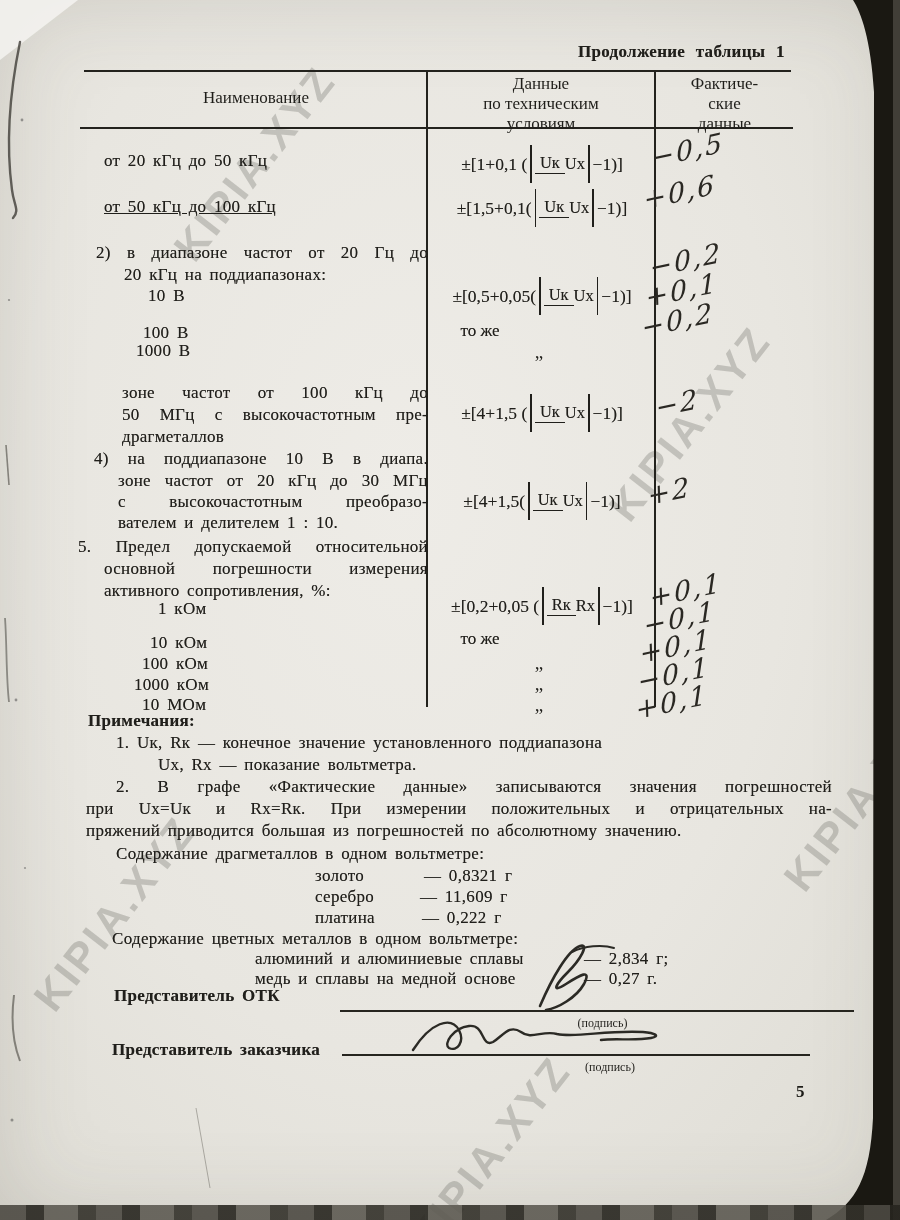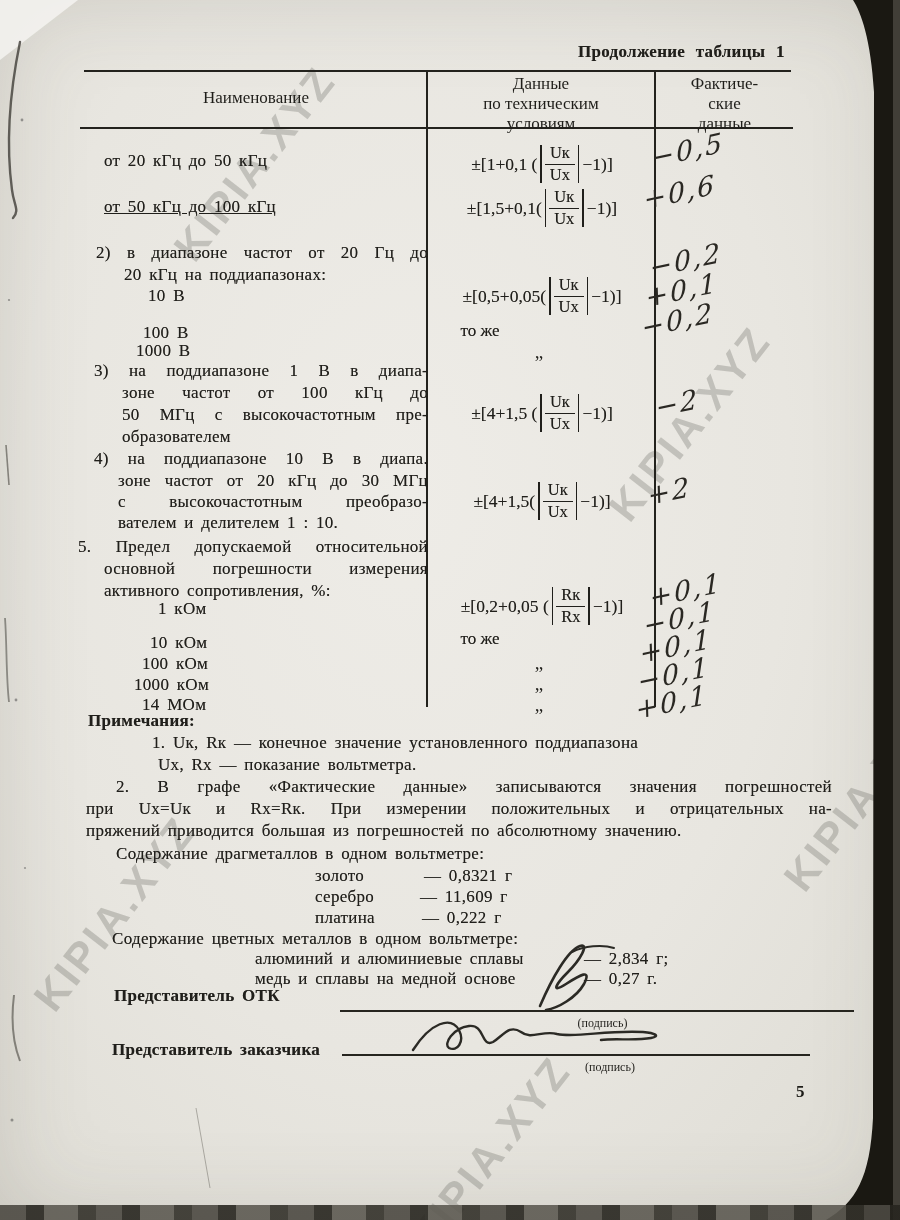--- a/index.html
+++ b/index.html
@@ -14,21 +14,21 @@
   .t{position:absolute; font-size:17px; letter-spacing:.3px; word-spacing:3px;
      color:#201f1b; white-space:nowrap; text-shadow:0 0 .5px rgba(32,30,26,.55);}
   .b{font-weight:bold;}
   .just{white-space:normal; text-align:justify; text-align-last:justify;}
   .rule{position:absolute; background:#23221d;}
   .hdr-line{position:absolute; font-size:17px; text-align:center; width:100%;}
   
   .formula{position:absolute; display:flex; align-items:center; justify-content:center;
     font-size:17.5px; color:#201f1b; text-shadow:0 0 .5px rgba(32,30,26,.5);}
   .fbar{width:1.6px; height:38px; background:#201f1b; margin:0 3px; flex:none;}
-  .frac{display:inline-flex; flex-direction:column; align-items:center; line-height:1.15; font-size:16.5px;}
+  .frac{display:inline-flex; align-items:center; line-height:1.15; font-size:16.5px;}
   .fnum{border-bottom:1.6px solid #201f1b; padding:0 5px 1px;}
   .fden{padding-top:1px;}
   
   .hw{position:absolute; font-family:"DejaVu Serif", serif; font-style:italic;
      font-size:27px; color:#2a2823; letter-spacing:2px;
      transform:rotate(-12deg) skewX(-10deg); transform-origin:left center;}
   .ditto{position:absolute; font-size:19px; width:30px; text-align:center; color:#201f1b;}
   .same{position:absolute; font-size:17px; width:120px; text-align:center; color:#201f1b;
      text-shadow:0 0 .5px rgba(32,30,26,.55);}
   
@@ -77,36 +77,35 @@
     <div class="hdr-line" style="position:static;">данные</div>
   </div>
 
   <div class="t" style="left:104px; top:151px;">от 20 кГц до 50 кГц</div>
   <div class="t" style="left:104px; top:197px;text-decoration:underline;">от 50 кГц до 100 кГц</div>
   <div class="t just" style="left:96px; top:243px; width:332px;">2) в диапазоне частот от 20 Гц до</div>
   <div class="t" style="left:124px; top:265px;">20 кГц на поддиапазонах:</div>
   <div class="t" style="left:148px; top:286px;">10 В</div>
   <div class="t" style="left:143px; top:323px;">100 В</div>
   <div class="t" style="left:136px; top:341px;">1000 В</div>
-  <div class="t just" style="left:94px; top:361px; width:334px;">3) на поддиапазоне 1 В в диапа-</div>
   <div class="t just" style="left:122px; top:383px; width:306px;">зоне частот от 100 кГц до</div>
   <div class="t just" style="left:122px; top:405px; width:306px;">50 МГц с высокочастотным пре-</div>
-  <div class="t" style="left:122px; top:427px;">образователем</div>
+  <div class="t" style="left:122px; top:427px;">драгметаллов</div>
   <div class="t just" style="left:94px; top:449px; width:334px;">4) на поддиапазоне 10 В в диапа.</div>
   <div class="t just" style="left:118px; top:471px; width:310px;">зоне частот от 20 кГц до 30 МГц</div>
   <div class="t just" style="left:118px; top:492px; width:310px;">с высокочастотным преобразо-</div>
   <div class="t" style="left:118px; top:513px;">вателем и делителем 1 : 10.</div>
   <div class="t just" style="left:78px; top:537px; width:350px;">5. Предел допускаемой относительной</div>
   <div class="t" style="left:104px; top:581px;">активного сопротивления, %:</div>
   <div class="t just" style="left:104px; top:559px; width:324px;">основной погрешности измерения</div>
   <div class="t" style="left:158px; top:599px;">1 кОм</div>
   <div class="t" style="left:150px; top:633px;">10 кОм</div>
   <div class="t" style="left:142px; top:654px;">100 кОм</div>
   <div class="t" style="left:134px; top:675px;">1000 кОм</div>
-  <div class="t" style="left:142px; top:695px;">14 МОм</div>
+  <div class="t" style="left:142px; top:695px;">10 МОм</div>
 
   <div class="formula" style="left:432px; top:141px; width:220px; height:46px;">
     <span>±[1+0,1 (</span>
       <span class="fbar"></span>
       <span class="frac">
         <span class="fnum">Uк</span>
         <span class="fden">Ux</span>
       </span>
       <span class="fbar"></span>
       <span>−1)]</span>
@@ -175,21 +174,21 @@
   <div class="hw" style="left:642px; top:312px;">−0,2</div>
   <div class="hw" style="left:656px; top:392px;">−2</div>
   <div class="hw" style="left:648px; top:480px;">+2</div>
   <div class="hw" style="left:650px; top:582px;">+0,1</div>
   <div class="hw" style="left:644px; top:610px;">−0,1</div>
   <div class="hw" style="left:640px; top:638px;">+0,1</div>
   <div class="hw" style="left:638px; top:666px;">−0,1</div>
   <div class="hw" style="left:636px; top:694px;">+0,1</div>
 
   <div class="t b" style="left:88px; top:711px;">Примечания:</div>
-  <div class="t" style="left:116px; top:733px;margin-left:36px;">1. Uк, Rк — конечное значение установленного поддиапазона</div>
+  <div class="t" style="left:116px; top:733px;">1. Uк, Rк — конечное значение установленного поддиапазона</div>
   <div class="t" style="left:158px; top:755px;">Ux, Rx — показание вольтметра.</div>
   <div class="t just" style="left:116px; top:777px; width:716px;">2. В графе «Фактические данные» записываются значения погрешностей</div>
   <div class="t just" style="left:86px; top:799px; width:746px;">при Ux=Uк и Rx=Rк. При измерении положительных и отрицательных на-</div>
   <div class="t" style="left:86px; top:821px;">пряжений приводится большая из погрешностей по абсолютному значению.</div>
 
   <div class="t" style="left:116px; top:844px;">Содержание драгметаллов в одном вольтметре:</div>
   <div class="t" style="left:315px; top:866px;">золото</div>
   <div class="t" style="left:424px; top:866px;">— 0,8321 г</div>
   <div class="t" style="left:315px; top:887px;">серебро</div>
   <div class="t" style="left:420px; top:887px;">— 11,609 г</div>

